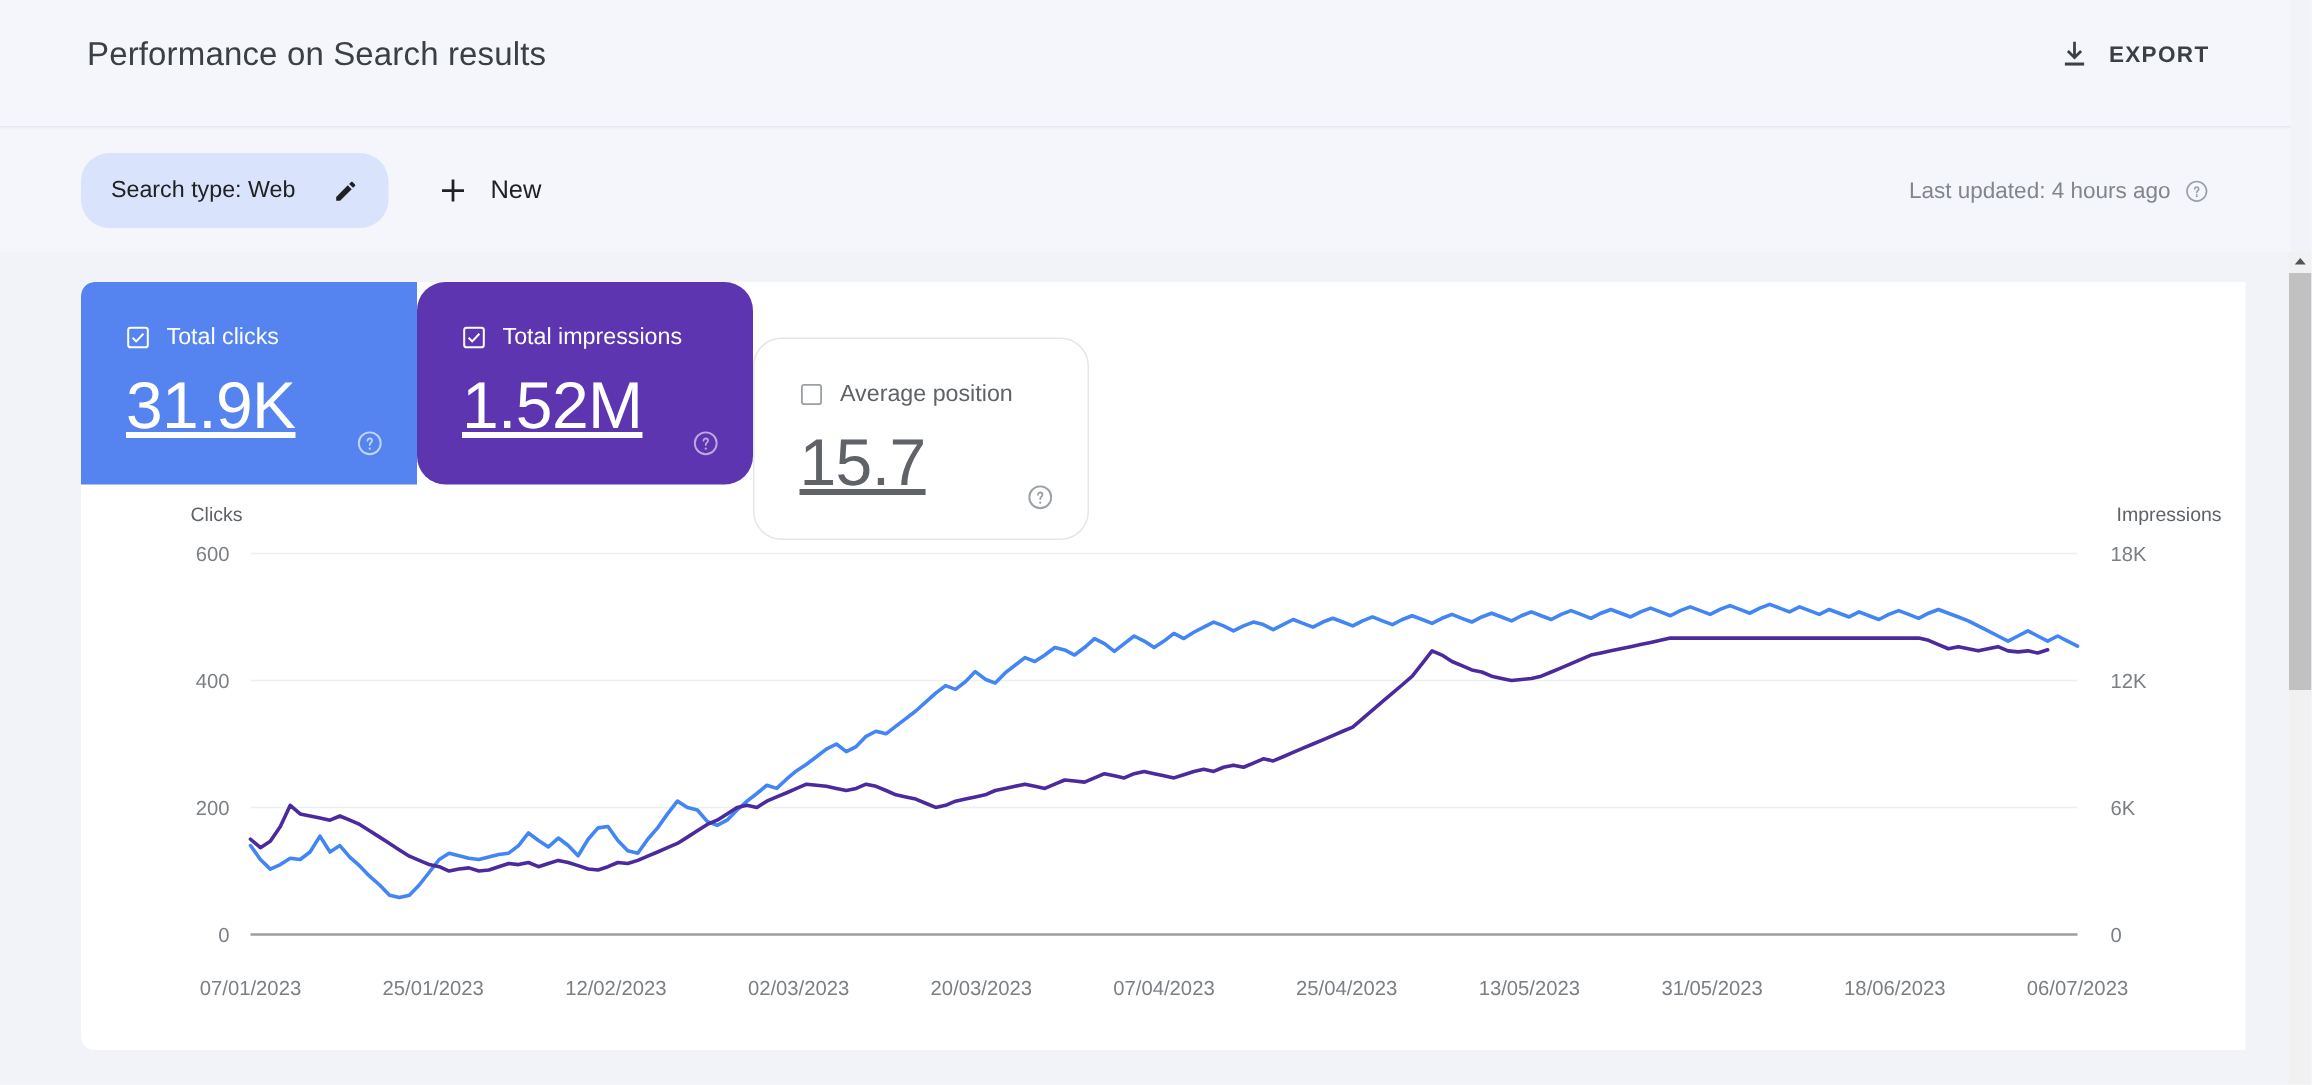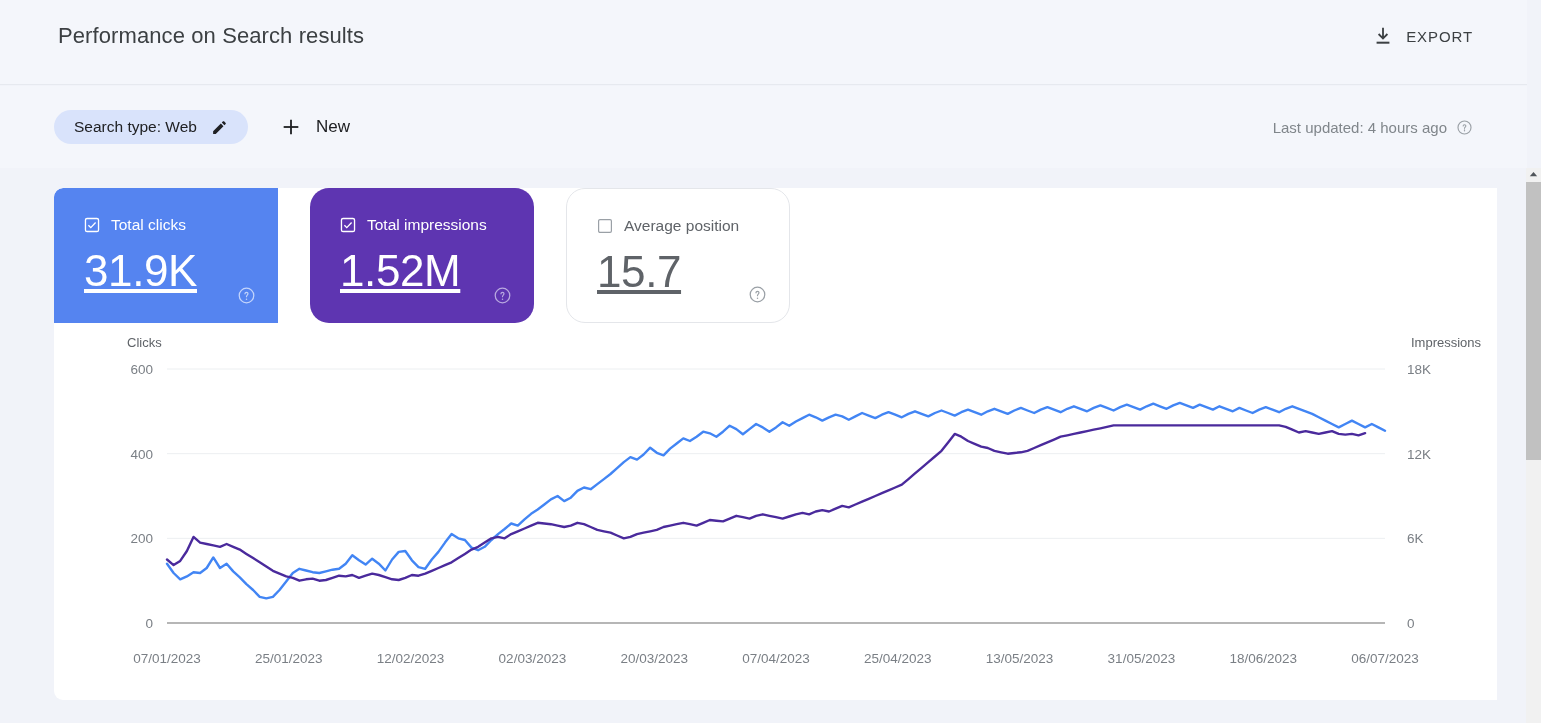--- a/index.html
+++ b/index.html
@@ -19,32 +19,32 @@
     padding: 0 54px 12px 58px;
     border-bottom: 1px solid #e6e9ef;
   }
   .page-title {
     font-size: 22px; color: #3c4043; font-weight: 400; letter-spacing: 0.1px;
   }
   .export-btn {
     display: flex; align-items: center; gap: 12px; cursor: pointer;
     color: #3c4043;
   }
-  .export-label { font-size: 15px; letter-spacing: 0.9px; color: #3c4043; }
+  .export-label { font-size: 15px; letter-spacing: 0.9px; color: #3c4043; font-weight: bold; }
   .dl-icon { width: 22px; height: 22px; display: block; }
 
   
   .filterbar {
     position: absolute; left: 0; top: 86px; width: 1527px; height: 82px;
     display: flex; align-items: center; padding: 0 54px 0 54px;
     background: #f4f6fb;
   }
   .chip {
-    display: inline-flex; align-items: center; gap: 14px;
-    height: 34px; padding: 12px 20px; border-radius: 19px;
+    display: inline-flex; align-items: center; gap: 25px;
+    height: 50px; padding: 12px 20px; border-radius: 19px;
     background: #d9e3fb; color: #202124; font-size: 15.5px;
     margin-right: 24px; cursor: pointer; white-space: nowrap;
   }
   .pencil { width: 17px; height: 17px; flex: none; }
   .new-btn {
     display: inline-flex; align-items: center; gap: 14px;
     height: 38px; padding: 0 8px; cursor: pointer; color: #202124; font-size: 17px;
   }
   .plus { width: 22px; height: 22px; flex: none; }
   .lastupd {
@@ -55,35 +55,35 @@
 
   
   .card {
     position: absolute; left: 54px; top: 188px;
     width: 1443px; height: 512px;
     background: #ffffff; border-radius: 9px 0 0 9px;
     overflow: hidden;
   }
 
   
-  .metrics { position: absolute; left: 0; top: 0; height: 135px; display: flex; gap: 32px; }
+  .metrics { position: absolute; left: 0; top: 0; height: 135px; display: flex; }
   .tile {
     position: relative; width: 224px; height: 135px;
     padding: 28px 0 0 30px;
     border-radius: 19px;
   }
   .tile.t-clicks      { background: #5584f0; border-radius: 9px 0 0 0; }
   .tile.t-impressions { background: #5e35b1; }
   .tile.inactive {
     background: #ffffff;
     border-top: 1px solid #e4e6ea;
     border-bottom: 1px solid #e4e6ea;
     border-left: 1px solid #e4e6ea;
   }
-  .tile.inactive.last { border-right: 1px solid #e4e6ea; }
+  .tile.inactive.last { border-right: 1px solid #e4e6ea; margin-top: 37px; }
   .tile-head { display: flex; align-items: center; gap: 11px; }
   .cbox { width: 16px; height: 16px; flex: none; }
   .tile-label { font-size: 15.5px; }
   .tile.t-clicks .tile-label, .tile.t-impressions .tile-label { color: #ffffff; }
   .tile.inactive .tile-label { color: #5f6368; }
   .tile-value { margin-top: 12px; font-size: 44px; font-weight: 400; letter-spacing: -0.4px; text-decoration: underline; }
   .tile.t-clicks .tile-value, .tile.t-impressions .tile-value { color: #ffffff; }
   .tile.inactive .tile-value { color: #5f6368; }
   .tile-help { position: absolute; right: 22px; bottom: 18px; width: 19px; height: 19px; cursor: pointer; }
 

